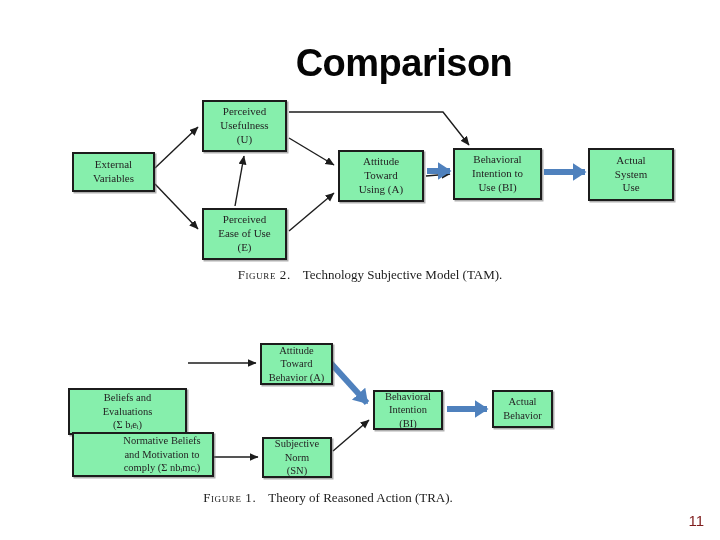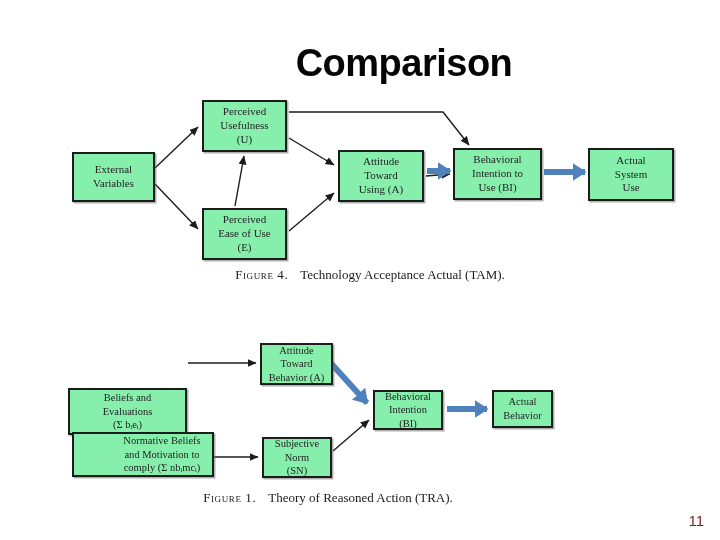--- a/index.html
+++ b/index.html
@@ -94,40 +94,40 @@
     <line class="blue-stroke" x1="544" y1="172" x2="585" y2="172" stroke="#4f81bd" stroke-width="6" marker-end="url(#mBlue)"></line>
 
     <line x1="188" y1="363" x2="256" y2="363" stroke="#1c1c1c" stroke-width="1.4" marker-end="url(#mBlack)"></line>
     <line x1="191" y1="457" x2="258" y2="457" stroke="#1c1c1c" stroke-width="1.4" marker-end="url(#mBlack)"></line>
     <line x1="333" y1="451" x2="369" y2="420" stroke="#1c1c1c" stroke-width="1.4" marker-end="url(#mBlack)"></line>
 
     <line class="blue-stroke" x1="328" y1="360" x2="367" y2="403" stroke="#4f81bd" stroke-width="6" marker-end="url(#mBlue)"></line>
     <line class="blue-stroke" x1="447" y1="409" x2="487" y2="409" stroke="#4f81bd" stroke-width="6" marker-end="url(#mBlue)"></line>
   </svg>
 
-  <div class="dbox tam-box" style="left:72px; top:152px; width:83px; height:50px;">External
+  <div class="dbox tam-box" style="left:72px; top:152px; width:83px; height:40px;">External
 Variables</div>
   <div class="dbox tam-box" style="left:202px; top:100px; width:85px; height:52px;">Perceived
 Usefulness
 (U)</div>
   <div class="dbox tam-box" style="left:202px; top:208px; width:85px; height:52px;">Perceived
 Ease of Use
 (E)</div>
   <div class="dbox tam-box" style="left:338px; top:150px; width:86px; height:52px;">Attitude
 Toward
 Using (A)</div>
   <div class="dbox tam-box" style="left:453px; top:148px; width:89px; height:52px;">Behavioral
 Intention to
 Use (BI)</div>
   <div class="dbox tam-box" style="left:588px; top:148px; width:86px; height:53px;">Actual
 System
 Use</div>
 
   <div class="caption" style="left:160px; top:267px; width:420px;">
-    <span class="figlabel">Figure 4.</span><span>Technology Acceptance Actual (TAM).</span>
+    <span class="figlabel">Figure 2.</span><span>Technology Subjective Model (TAM).</span>
   </div>
 
   <div class="dbox tra-box" style="left:68px; top:340px; width:119px; height:47px;margin-top:48px;">Beliefs and
 Evaluations
 (Σ bᵢeᵢ)</div>
   <div class="dbox tra-box" style="left:260px; top:343px; width:73px; height:42px;">Attitude
 Toward
 Behavior (A)</div>
   <div class="dbox tra-box" style="left:72px; top:432px; width:142px; height:45px;padding-left:38px;">Normative Beliefs
 and Motivation to

